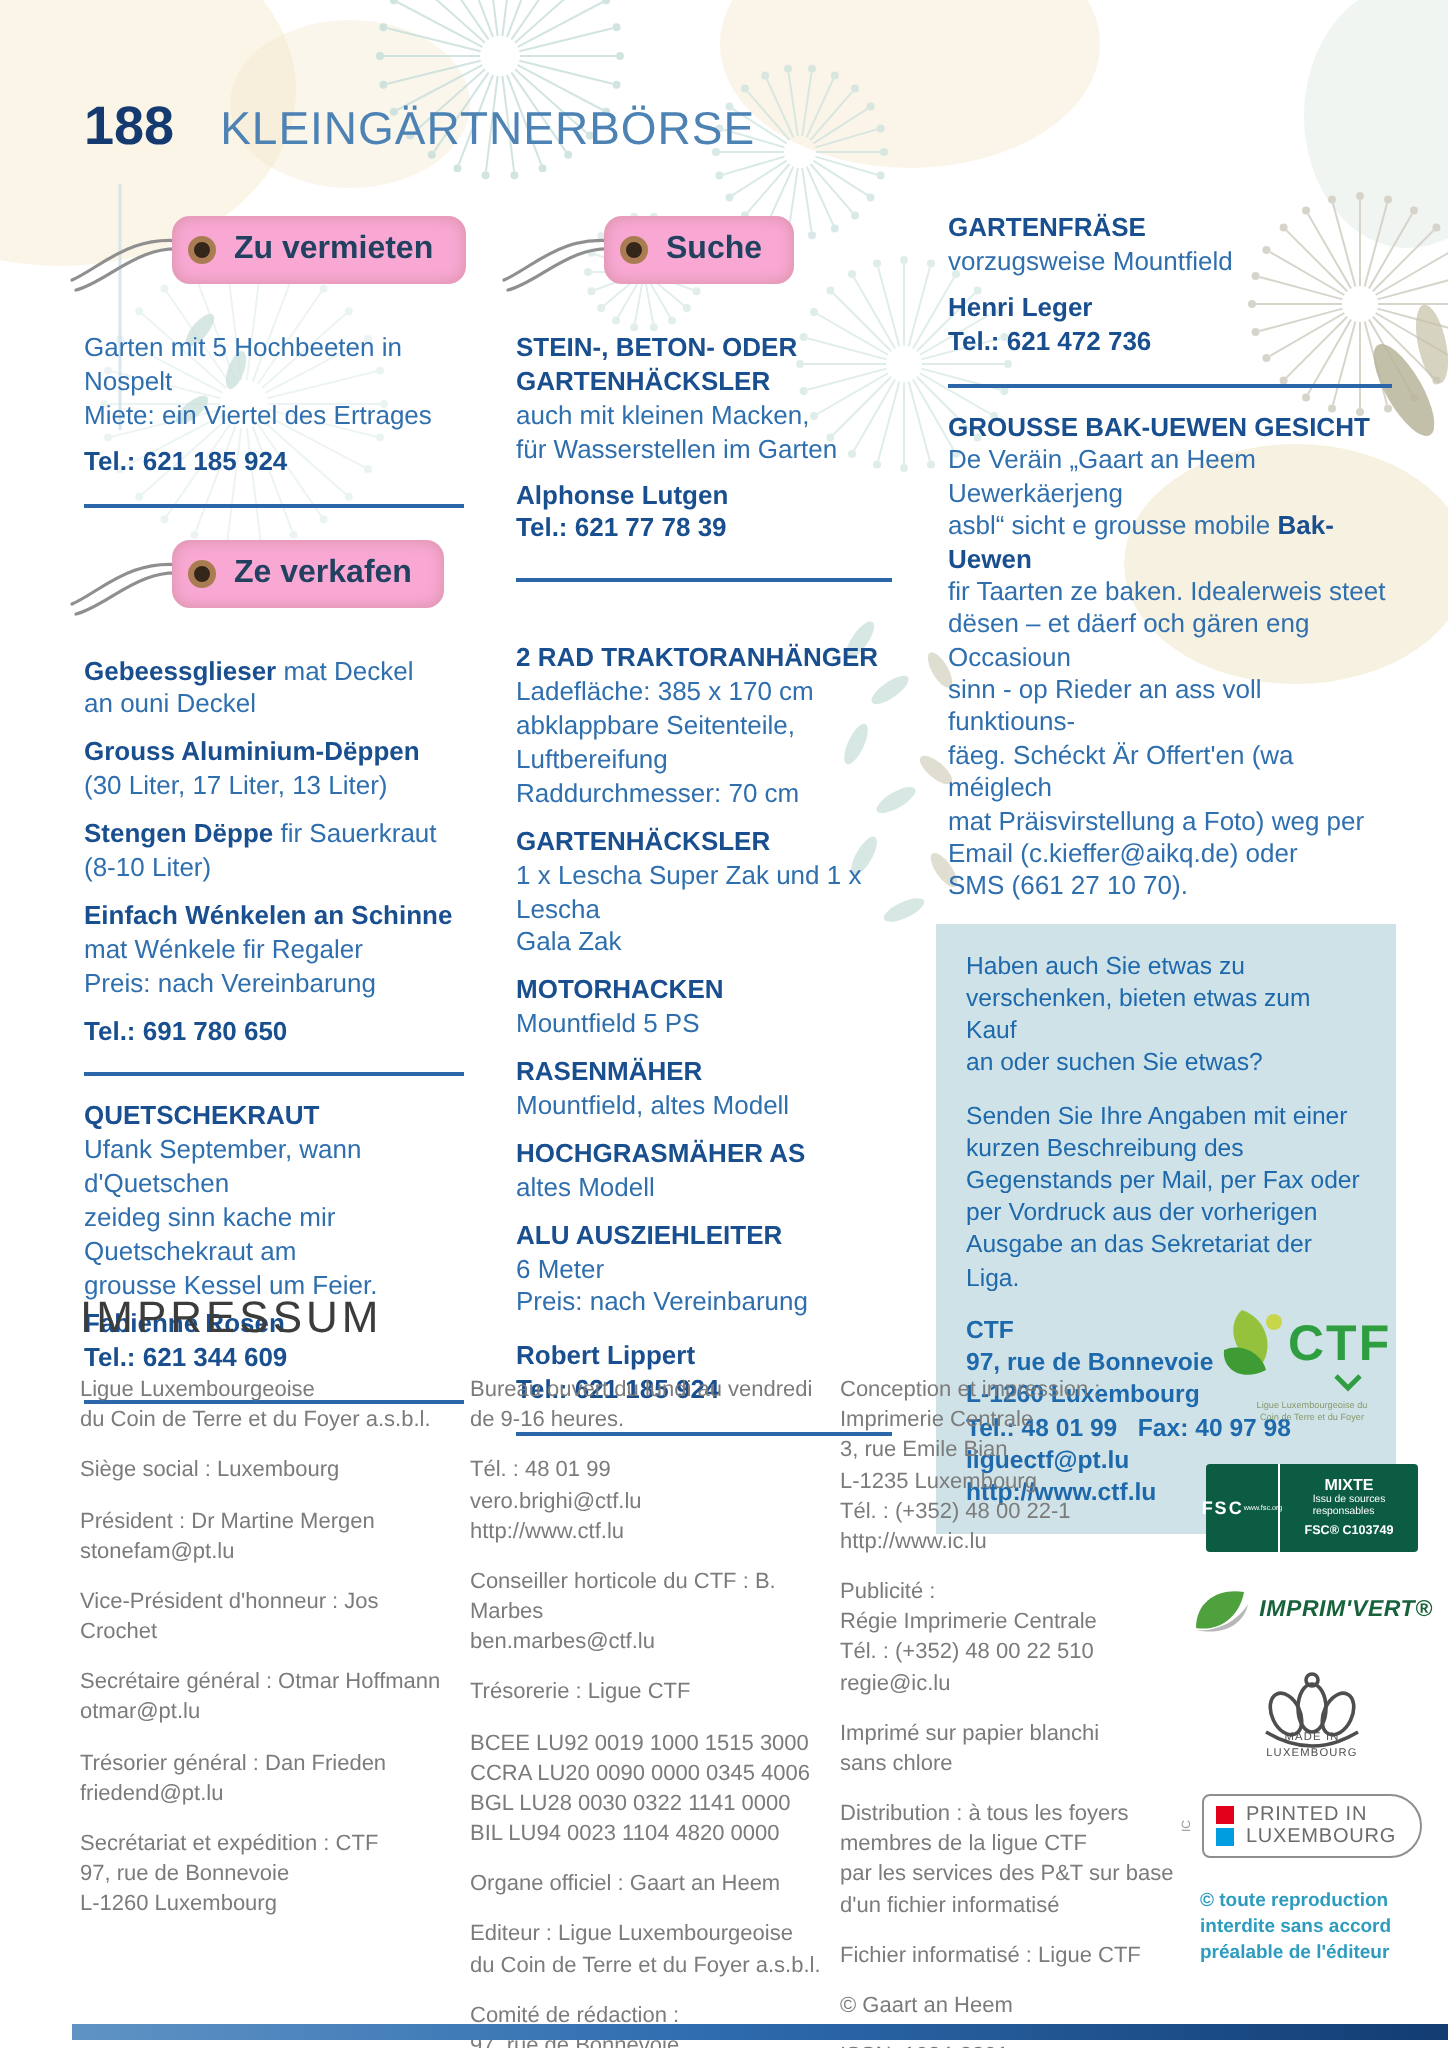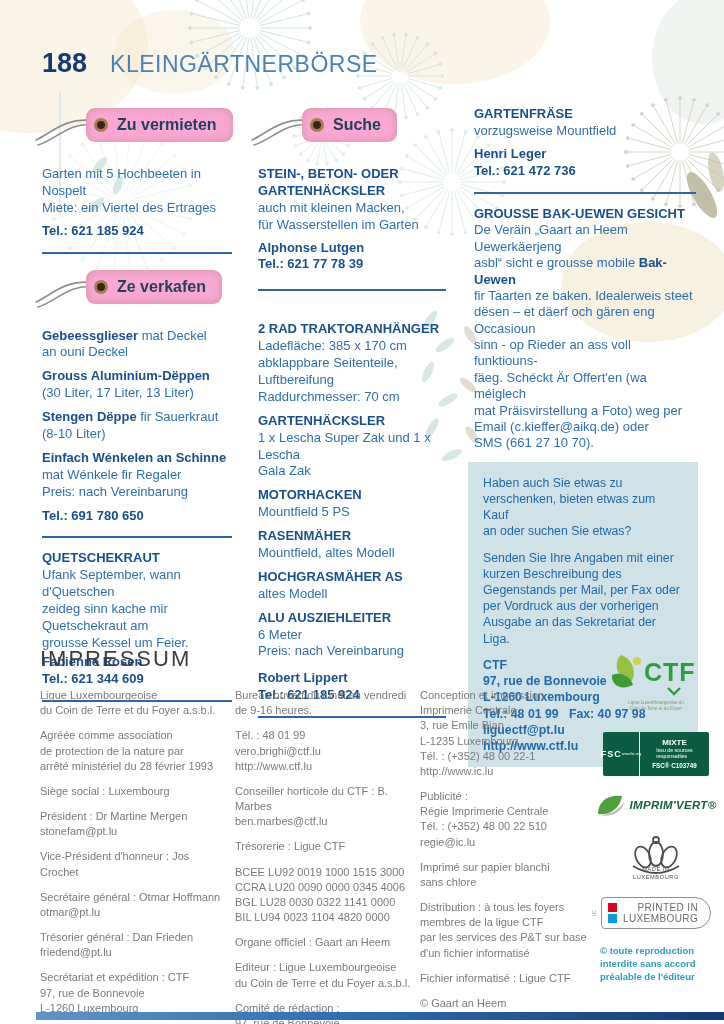--- a/index.html
+++ b/index.html
@@ -64,21 +64,21 @@
   .fsc-right{flex:1;display:flex;flex-direction:column;align-items:center;justify-content:center;text-align:left;}
   .fsc-type{font-size:8px;font-weight:bold;line-height:1.1;}
   .fsc-desc{font-size:5.2px;line-height:1.15;white-space:pre-line;}
   .fsc-cert{font-size:6.3px;font-weight:bold;margin-top:2px;}
   .imprimvert{display:flex;align-items:center;gap:4px;text-align:center;}
   .iv-text{font-size:11.5px;font-weight:bold;font-style:italic;color:#17623a;letter-spacing:.3px;}
   .madein{display:flex;flex-direction:column;align-items:center;}
   .madein-text{margin-top:-20px;font-size:5.6px;color:#4e4e4e;text-align:center;letter-spacing:.6px;
                line-height:1.35;white-space:pre-line;}
   .printedin{position:relative;display:flex;align-items:center;gap:6px;border:1.5px solid #8e8e8e;
-             border-radius:4px 16px 16px 4px;padding:4px 12px 4px 6px;background:#fff;text-align:right;}
+             border-radius:4px 16px 16px 4px;padding:4px 12px 4px 6px;background:#fff;}
   .pi-squares{display:flex;flex-direction:column;gap:2px;}
   .pi-squares i{display:block;width:9px;height:9px;}
   .pi-red{background:#e2001a;}
   .pi-blue{background:#009ee0;}
   .pi-text{font-size:10px;color:#6b6b6b;line-height:1.1;letter-spacing:.4px;white-space:pre-line;}
   .pi-side{position:absolute;left:-11px;top:12px;font-size:6px;color:#9a9a9a;transform:rotate(-90deg);}
   .copyright{font-size:9.5px;font-weight:bold;color:#2d9cbf;line-height:1.35;white-space:pre-line;text-align:left;align-self:flex-start;margin-left:4px;}
 
   .footer-bar{position:absolute;left:36px;right:0;top:1012px;height:8px;
               background:linear-gradient(90deg,#5f93c4 0%,#2f6db0 45%,#123c72 100%);}
@@ -569,23 +569,20 @@
 Tel.: 48 01 99&nbsp;&nbsp;&nbsp;Fax: 40 97 98
 liguectf@pt.lu
 http://www.ctf.lu</p>
       </div>
     </div>
 
     <div class="imp-title">IMPRESSUM</div>
     <div class="imp-col imp-c1">
         <p>Ligue Luxembourgeoise
 du Coin de Terre et du Foyer a.s.b.l.</p>
-        <p>Agréée comme association
-de protection de la nature par
-arrêté ministériel du 28 février 1993</p>
         <p>Siège social : Luxembourg</p>
         <p>Président : Dr Martine Mergen
 stonefam@pt.lu</p>
         <p>Vice-Président d'honneur : Jos Crochet</p>
         <p>Secrétaire général : Otmar Hoffmann
 otmar@pt.lu</p>
         <p>Trésorier général : Dan Frieden
 friedend@pt.lu</p>
         <p>Secrétariat et expédition : CTF
 97, rue de Bonnevoie

